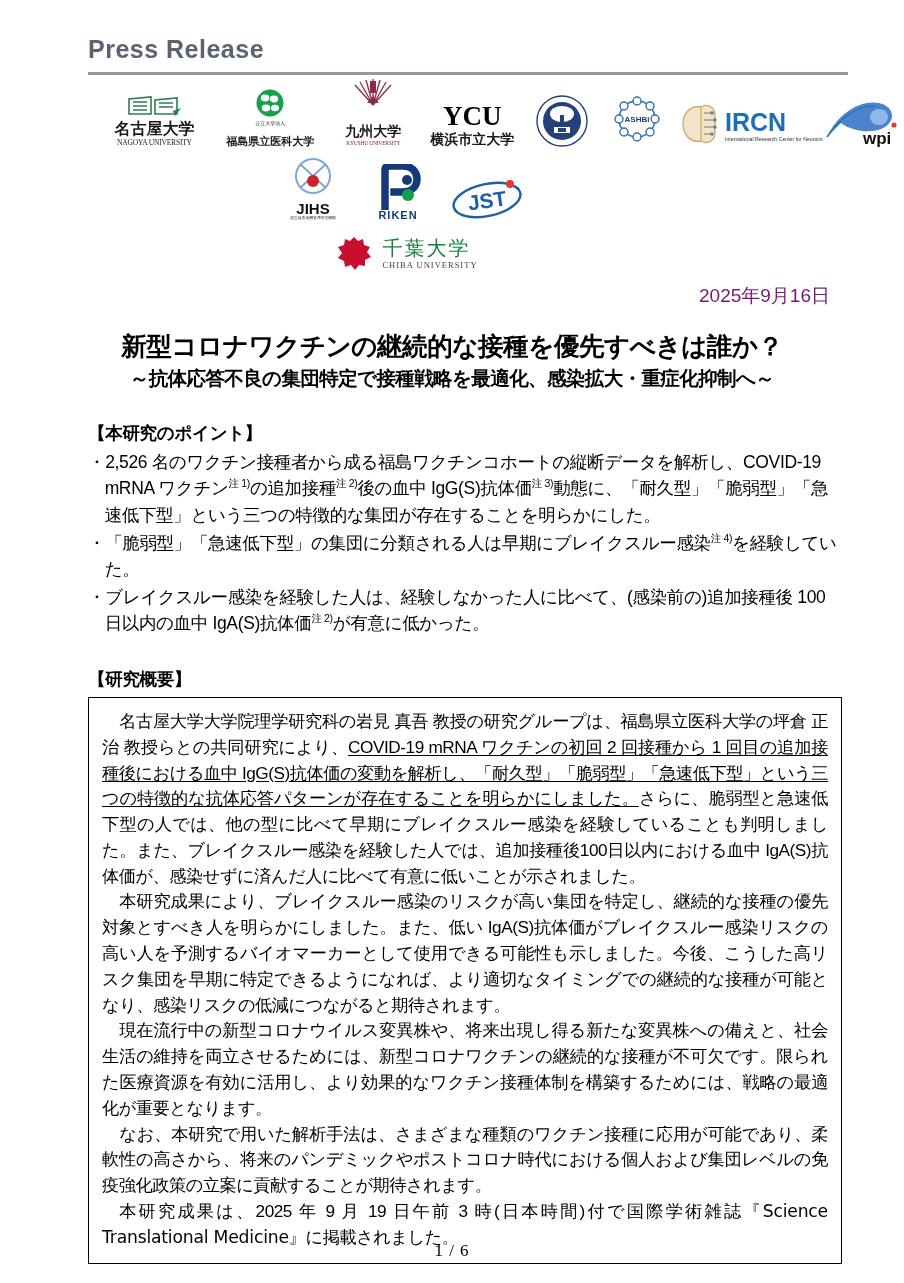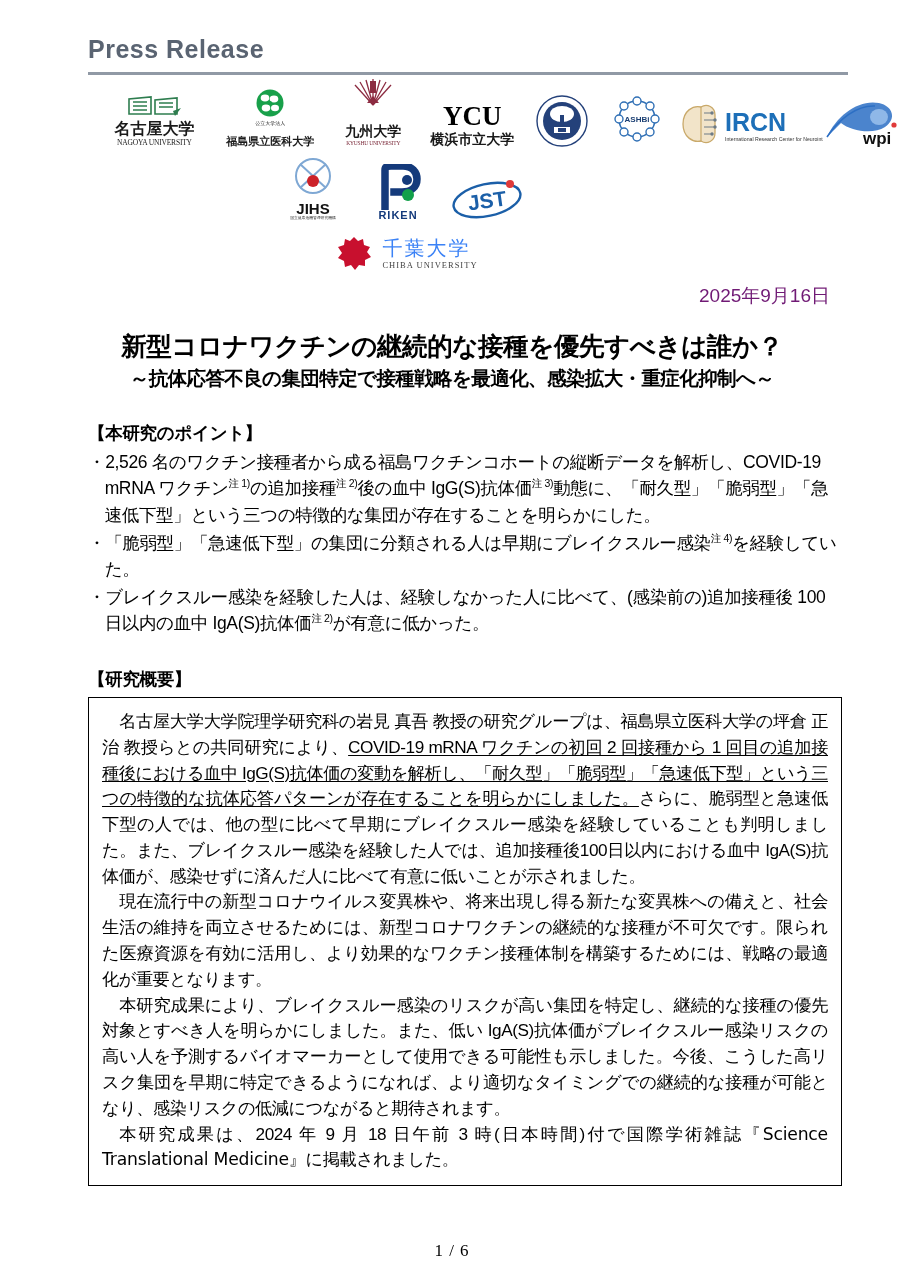--- a/index.html
+++ b/index.html
@@ -355,21 +355,21 @@
       </svg>
     </div>
   </div>
 
   <div class="logo-row-3">
     <div style="display:flex;align-items:center;gap:10px;">
       <svg width="36" height="36" viewBox="0 0 36 36">
         <path d="M18 1 L22 5 L27 3 L28 9 L34 11 L31 16 L35 21 L29 24 L29 30 L23 29 L19 34 L15 29 L9 31 L8 25 L2 22 L6 17 L2 11 L8 9 L9 3 L14 5 Z" fill="#c8102e"></path>
       </svg>
       <div style="display:flex;flex-direction:column;align-items:flex-start;">
-        <div style="font-family:'Liberation Serif',serif;font-size:20px;color:#3b82f6;line-height:1;letter-spacing:2px;">千葉大学</div>
+        <div style="font-family:'Liberation Serif',serif;font-size:20px;color:#15803d;line-height:1;letter-spacing:2px;">千葉大学</div>
         <div style="font-family:'Liberation Serif',serif;font-size:8.5px;color:#444;line-height:1;margin-top:3px;letter-spacing:1px;">CHIBA UNIVERSITY</div>
       </div>
     </div>
   </div>
 
   <div class="date-line">2025年9月16日</div>
 
   <h1 class="doc-title">新型コロナワクチンの継続的な接種を優先すべきは誰か？</h1>
   <h2 class="doc-subtitle">～抗体応答不良の集団特定で接種戦略を最適化、感染拡大・重症化抑制へ～</h2>
 
@@ -387,24 +387,25 @@
       </p>
     </div>
   </div>
 
   <div class="summary-wrap">
     <div class="section-head">【研究概要】</div>
     <div class="summary-box">
       <p class="summary-p">
         <span>名古屋大学大学院理学研究科の岩見 真吾 教授の研究グループは、福島県立医科大学の坪倉 正治 教授らとの共同研究により、</span><span class="u">COVID-19 mRNA ワクチンの初回 2 回接種から 1 回目の追加接種後における血中 IgG(S)抗体価の変動を解析し、「耐久型」「脆弱型」「急速低下型」という三つの特徴的な抗体応答パターンが存在することを明らかにしました。</span><span>さらに、脆弱型と急速低下型の人では、他の型に比べて早期にブレイクスルー感染を経験していることも判明しました。また、ブレイクスルー感染を経験した人では、追加接種後100日以内における血中 IgA(S)抗体価が、感染せずに済んだ人に比べて有意に低いことが示されました。</span>
       </p>
+      <p class="summary-p">本研究成果により、ブレイクスルー感染のリスクが高い集団を特定し、継続的な接種の優先対象とすべき人を明らかにしました。また、低い IgA(S)抗体価がブレイクスルー感染リスクの高い人を予測するバイオマーカーとして使用できる可能性も示しました。今後、こうした高リスク集団を早期に特定できるようになれば、より適切なタイミングでの継続的な接種が可能となり、感染リスクの低減につながると期待されます。</p>
       <p class="summary-p">現在流行中の新型コロナウイルス変異株や、将来出現し得る新たな変異株への備えと、社会生活の維持を両立させるためには、新型コロナワクチンの継続的な接種が不可欠です。限られた医療資源を有効に活用し、より効果的なワクチン接種体制を構築するためには、戦略の最適化が重要となります。</p>
-      <p class="summary-p">本研究成果により、ブレイクスルー感染のリスクが高い集団を特定し、継続的な接種の優先対象とすべき人を明らかにしました。また、低い IgA(S)抗体価がブレイクスルー感染リスクの高い人を予測するバイオマーカーとして使用できる可能性も示しました。今後、こうした高リスク集団を早期に特定できるようになれば、より適切なタイミングでの継続的な接種が可能となり、感染リスクの低減につながると期待されます。</p>
+      <p class="summary-p">なお、本研究で用いた解析手法は、さまざまな種類のワクチン接種に応用が可能であり、柔軟性の高さから、将来のパンデミックやポストコロナ時代における個人および集団レベルの免疫強化政策の立案に貢献することが期待されます。</p>
       <p class="summary-p">
-        <span>本研究成果は、2024 年 9 月 18 日午前 3 時(日本時間)付で国際学術雑誌『</span><span class="journal">Science Translational Medicine</span><span>』に掲載されました。</span>
+        <span>本研究成果は、2025 年 9 月 19 日午前 3 時(日本時間)付で国際学術雑誌『</span><span class="journal">Science Translational Medicine</span><span>』に掲載されました。</span>
       </p>
     </div>
   </div>
 
   <div class="footer">
     <span>1 / 6</span>
   </div>
 
 </div>
 

